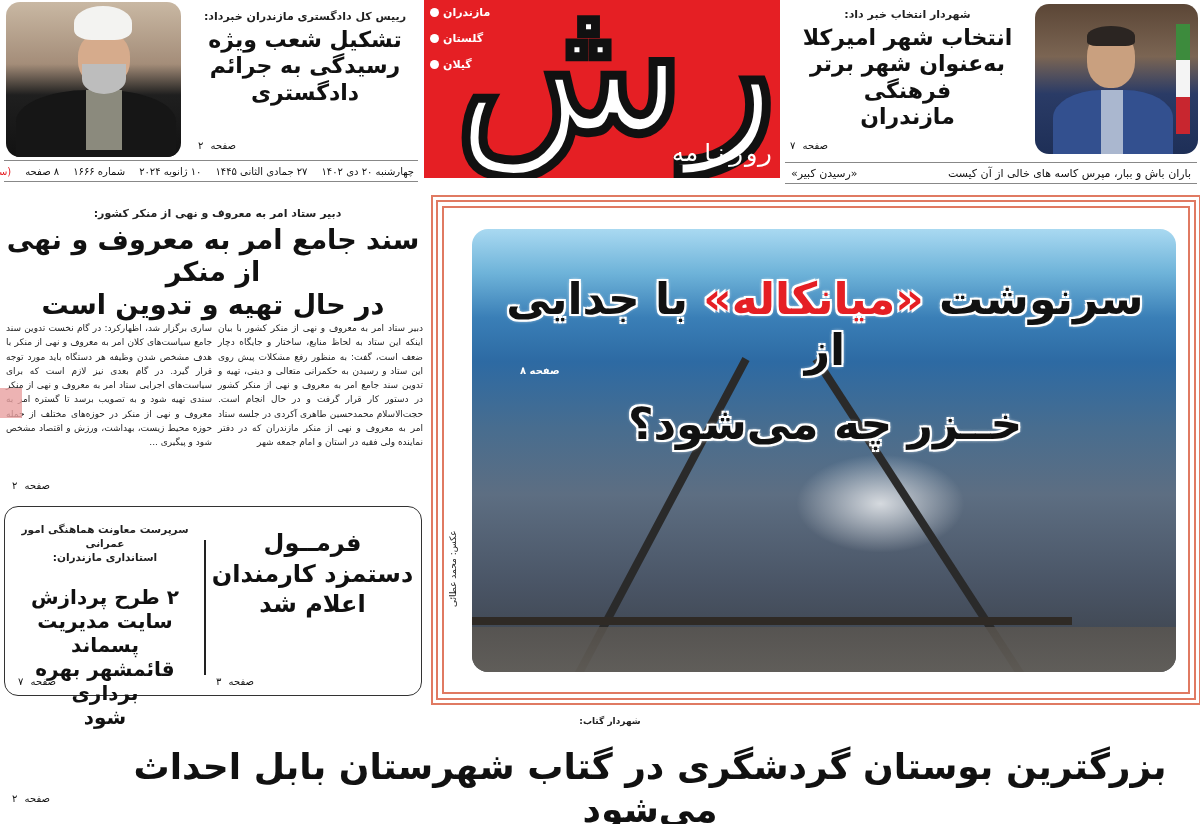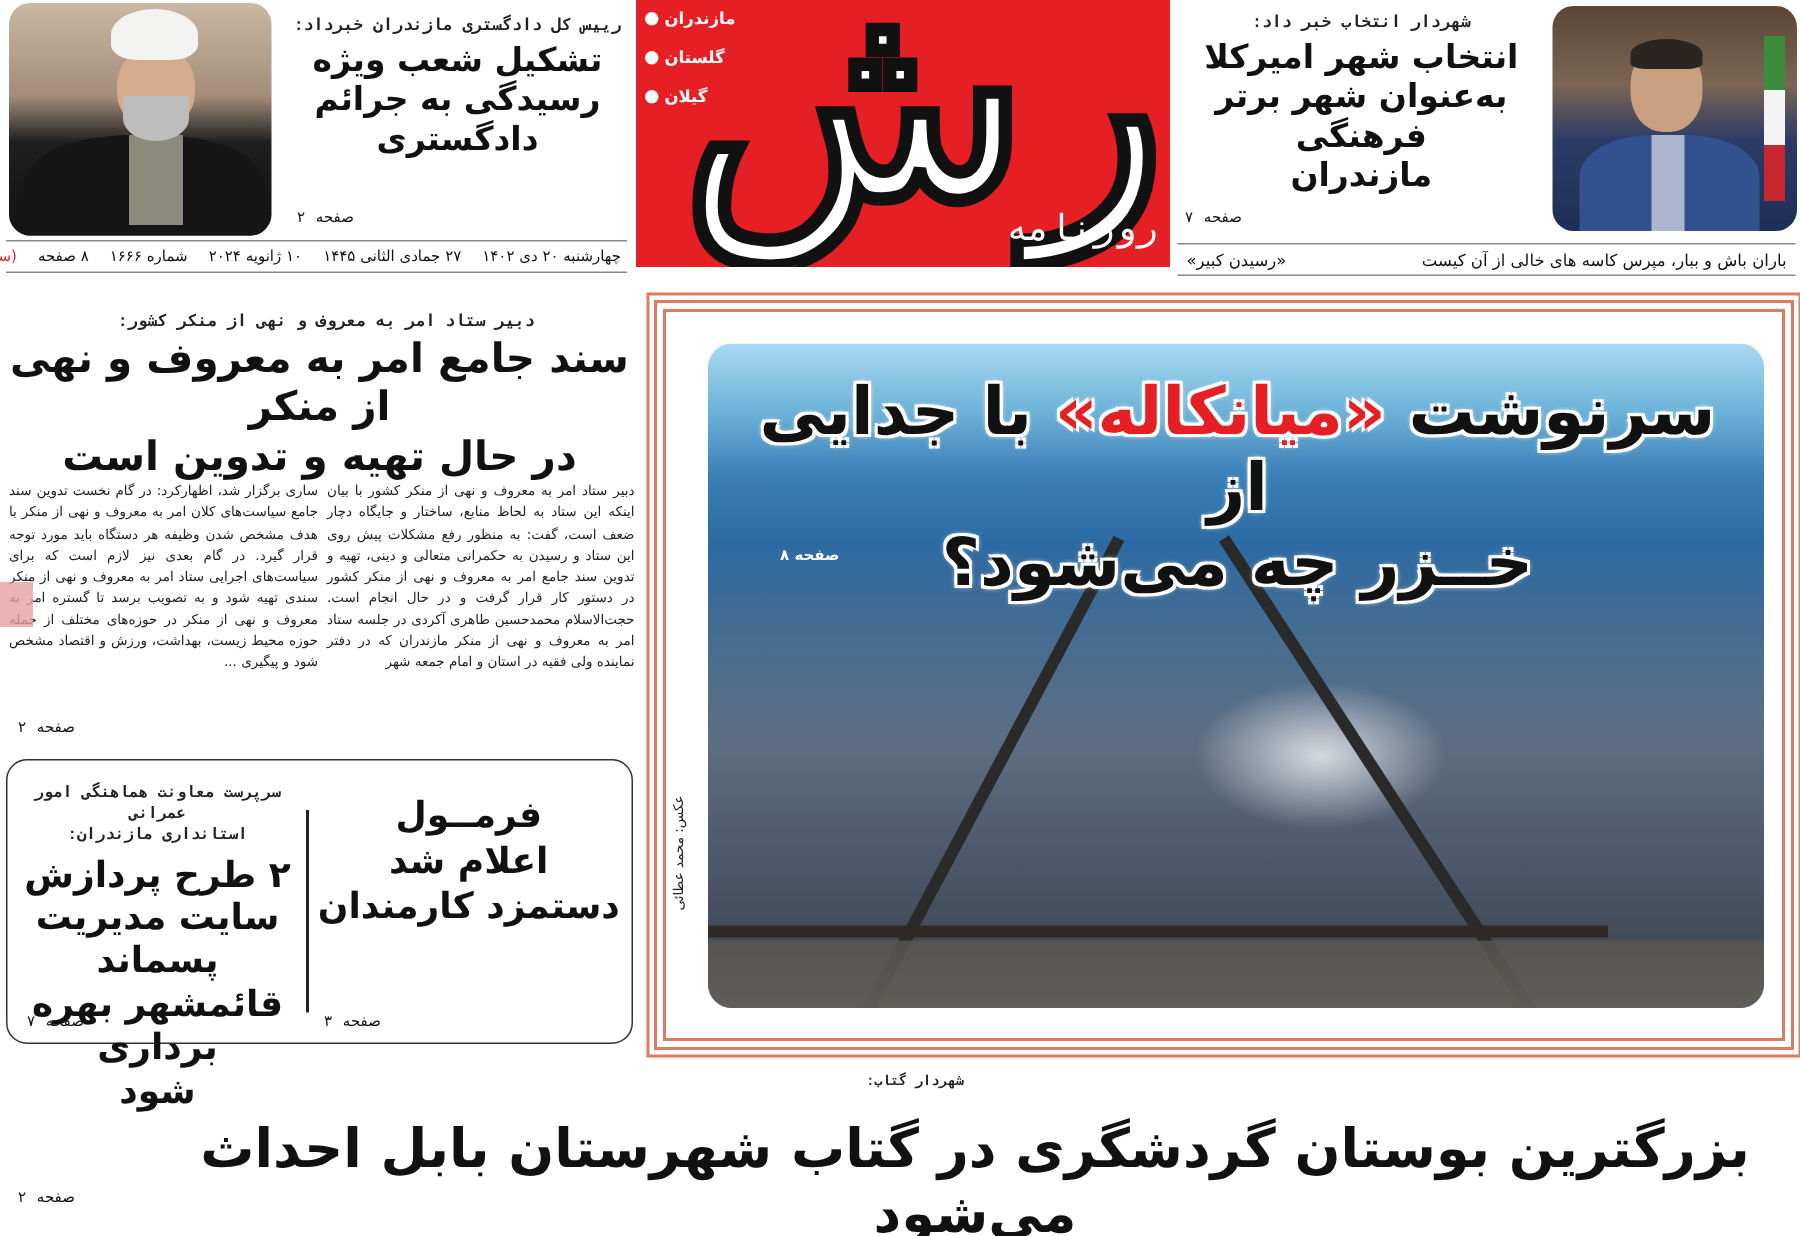--- a/index.html
+++ b/index.html
@@ -11,21 +11,21 @@
   .photo { border-radius: 14px; overflow: hidden; }
   .photo-mayor { left: 1035px; top: 4px; width: 163px; height: 150px;
     background: linear-gradient(180deg, #5b4636 0%, #7b6553 35%, #2a3b66 60%, #1e2f57 100%); }
   .photo-mayor .flag { position: absolute; right: 8px; top: 20px; width: 14px; height: 110px;
     background: linear-gradient(180deg,#3d8b3d 0 33%, #f4f4f4 33% 66%, #c8262f 66% 100%); }
   .photo-mayor .head { position: absolute; left: 52px; top: 26px; width: 48px; height: 58px; border-radius: 45%; background: #c9a07f; }
   .photo-mayor .hair { position: absolute; left: 52px; top: 22px; width: 48px; height: 20px; border-radius: 50% 50% 20% 20%; background: #2b2522; }
   .photo-mayor .suit { position: absolute; left: 18px; top: 86px; width: 120px; height: 70px; border-radius: 40% 40% 0 0; background: #33508f; }
   .photo-mayor .shirt { position: absolute; left: 66px; top: 86px; width: 22px; height: 64px; background: #aab7cf; }
 
-  .kicker { font-size: 11px; font-weight: bold; color: #222; text-align: center; font-family: Liberation Mono, monospace; }
+  .kicker { font-size: 11px; font-weight: bold; color: #222; text-align: center; }
   .headline { font-family: "DejaVu Sans", sans-serif; font-weight: bold; text-align: center; line-height: 1.2; color: #111; }
   .page-ref { font-size: 10px; font-weight: normal; color: #111; }
   .page-ref .pnum { margin-right: 4px; }
 
   .tr-block { left: 785px; top: 8px; width: 245px; }
   .tr-block .kicker { margin-bottom: 4px; text-align: center; }
   .tr-block .headline { font-size: 22px; }
   .tr-page { left: 790px; top: 140px; }
 
   .quote-strip { left: 785px; top: 162px; width: 412px; height: 22px;
@@ -67,40 +67,40 @@
   .feature-photo { left: 472px; top: 229px; width: 704px; height: 443px; border-radius: 16px; overflow: hidden;
     background:
       radial-gradient(ellipse 120px 70px at 58% 62%, rgba(255,255,255,0.75), rgba(255,255,255,0) 70%),
       linear-gradient(180deg, #a9d9f1 0%, #6eb3d9 10%, #3a7fb7 20%, #2d6aa3 30%, #486d8f 45%, #5d6e82 60%, #4a5566 80%, #3a3f46 100%); }
   .feature-photo .levee-l { position: absolute; left: 270px; top: 130px; width: 8px; height: 380px; background: #2a2a2a; transform: rotate(28deg); transform-origin: top; }
   .feature-photo .levee-r { position: absolute; left: 340px; top: 130px; width: 8px; height: 400px; background: #2a2a2a; transform: rotate(-33deg); transform-origin: top; }
   .feature-photo .levee-h { position: absolute; left: 0; top: 388px; width: 600px; height: 8px; background: #2f2a25; }
   .feature-photo .shore { position: absolute; left: 0; top: 398px; width: 100%; height: 60px; background: linear-gradient(180deg,#5b5650,#6e6a63); opacity: .8; }
   .feature-headline { left: 480px; top: 250px; width: 690px; text-align: center; direction: rtl; }
   .feature-headline .line { font-size: 44px; font-weight: bold; line-height: 1.15; color: #111;
-    text-shadow: 0 0 4px #fff, 0 0 4px #fff, 2px 2px 0 #fff, -2px -2px 0 #fff, 2px -2px 0 #fff, -2px 2px 0 #fff; }
+    text-shadow: 0 0 4px #fff, 0 0 4px #fff, 2px 2px 0 #fff, -2px -2px 0 #fff, 2px -2px 0 #fff, -2px 2px 0 #fff; margin-top: 24px; }
   .feature-headline .red { color: #e51f24; }
   .feature-page { left: 520px; top: 365px; color: #fff; font-size: 10px; font-weight: bold; }
   .photo-credit { left: 448px; top: 530px; width: 14px; height: 120px; writing-mode: vertical-rl; transform: rotate(180deg); font-size: 9px; color: #222; }
 
   
   .lm-kicker { left: 20px; top: 207px; width: 395px; text-align: center; }
   .lm-headline { left: 4px; top: 224px; width: 418px; font-size: 27px; font-weight: 900; }
   .body-col { font-size: 9px; line-height: 14.3px; color: #222; text-align: justify; direction: rtl; }
   .col-right { left: 218px; top: 321px; width: 205px; }
   .col-left { left: 6px; top: 321px; width: 206px; }
   .lm-page { left: 12px; top: 480px; }
   .red-tab { left: 0; top: 388px; width: 22px; height: 30px; background: #e8a0a0; opacity: .8; }
 
   
   .boxed { left: 4px; top: 506px; width: 418px; height: 190px; border: 1.5px solid #333; border-radius: 14px; }
   .divider-v { left: 204px; top: 540px; width: 2px; height: 135px; background: #222; }
   .box-left { left: 10px; top: 522px; width: 190px; }
   .box-left .kicker { font-size: 10.5px; line-height: 1.35; }
-  .box-left .headline { font-size: 24px; line-height: 1.2; margin-top: 4px; }
+  .box-left .headline { font-size: 20px; line-height: 1.2; margin-top: 20px; }
   .box-right { left: 210px; top: 528px; width: 205px; }
   .box-right .headline { font-size: 24px; line-height: 1.28; }
   .box-page-l { left: 18px; top: 676px; }
   .box-page-r { left: 216px; top: 676px; }
 
   
   .bottom-kicker { left: 560px; top: 716px; width: 100px; text-align: center; font-size: 9px; }
   .bottom-headline { left: 120px; top: 745px; width: 1060px; font-size: 36px; font-weight: 900; text-align: center; }
   .bottom-page { left: 12px; top: 793px; }
 </style>
@@ -211,22 +211,22 @@
   <span>صفحه</span>
   <span class="pnum">۲</span>
 </div>
 
 <div class="abs boxed"></div>
 <div class="abs divider-v"></div>
 
 <div class="abs box-right">
   <div class="headline">
     <div>فرمــول</div>
+    <div>دستمزد کارمندان</div>
     <div>اعلام شد</div>
-    <div>دستمزد کارمندان</div>
   </div>
 </div>
 <div class="abs page-ref box-page-r">
   <span>صفحه</span>
   <span class="pnum">۳</span>
 </div>
 
 <div class="abs box-left">
   <div class="kicker">
     <div>سرپرست معاونت هماهنگی امور عمرانی</div>

